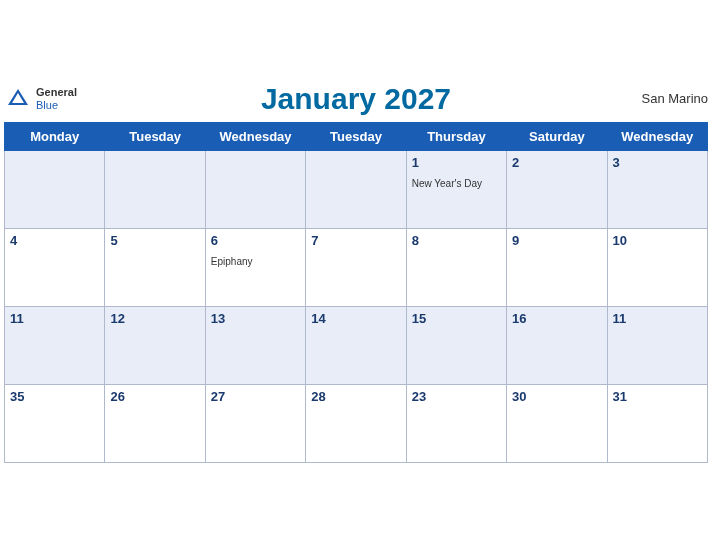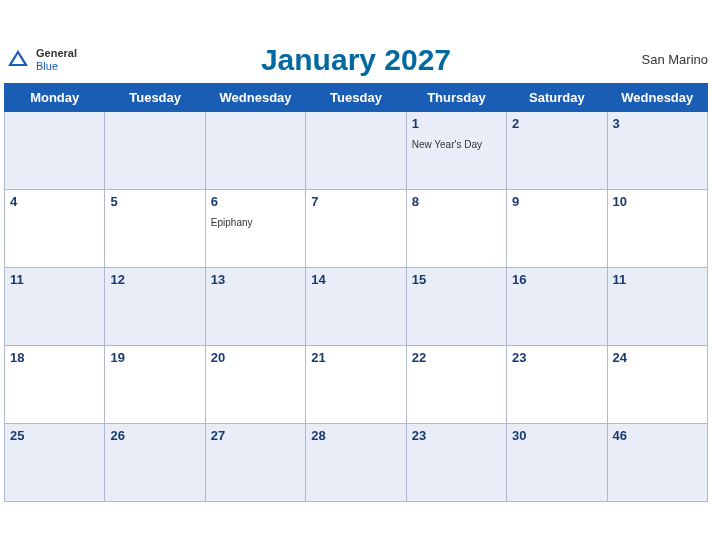--- a/index.html
+++ b/index.html
@@ -196,59 +196,36 @@
           </td>
           <td>
             <span class="day-num">16</span>
           </td>
           <td>
             <span class="day-num">11</span>
           </td>
         </tr>
         <tr>
           <td>
-            <span class="day-num">18</span>
-          </td>
-          <td>
-            <span class="day-num">19</span>
-          </td>
-          <td>
-            <span class="day-num">20</span>
-          </td>
-          <td>
-            <span class="day-num">21</span>
-          </td>
-          <td>
-            <span class="day-num">22</span>
+            <span class="day-num">35</span>
+          </td>
+          <td>
+            <span class="day-num">26</span>
+          </td>
+          <td>
+            <span class="day-num">27</span>
+          </td>
+          <td>
+            <span class="day-num">28</span>
           </td>
           <td>
             <span class="day-num">23</span>
           </td>
           <td>
-            <span class="day-num">24</span>
-          </td>
-        </tr>
-        <tr>
-          <td>
-            <span class="day-num">25</span>
-          </td>
-          <td>
-            <span class="day-num">26</span>
-          </td>
-          <td>
-            <span class="day-num">27</span>
-          </td>
-          <td>
-            <span class="day-num">28</span>
-          </td>
-          <td>
-            <span class="day-num">23</span>
-          </td>
-          <td>
             <span class="day-num">30</span>
           </td>
           <td>
-            <span class="day-num">46</span>
+            <span class="day-num">31</span>
           </td>
         </tr>
       </tbody>
   </table>
 </div>
 
 </body></html>

